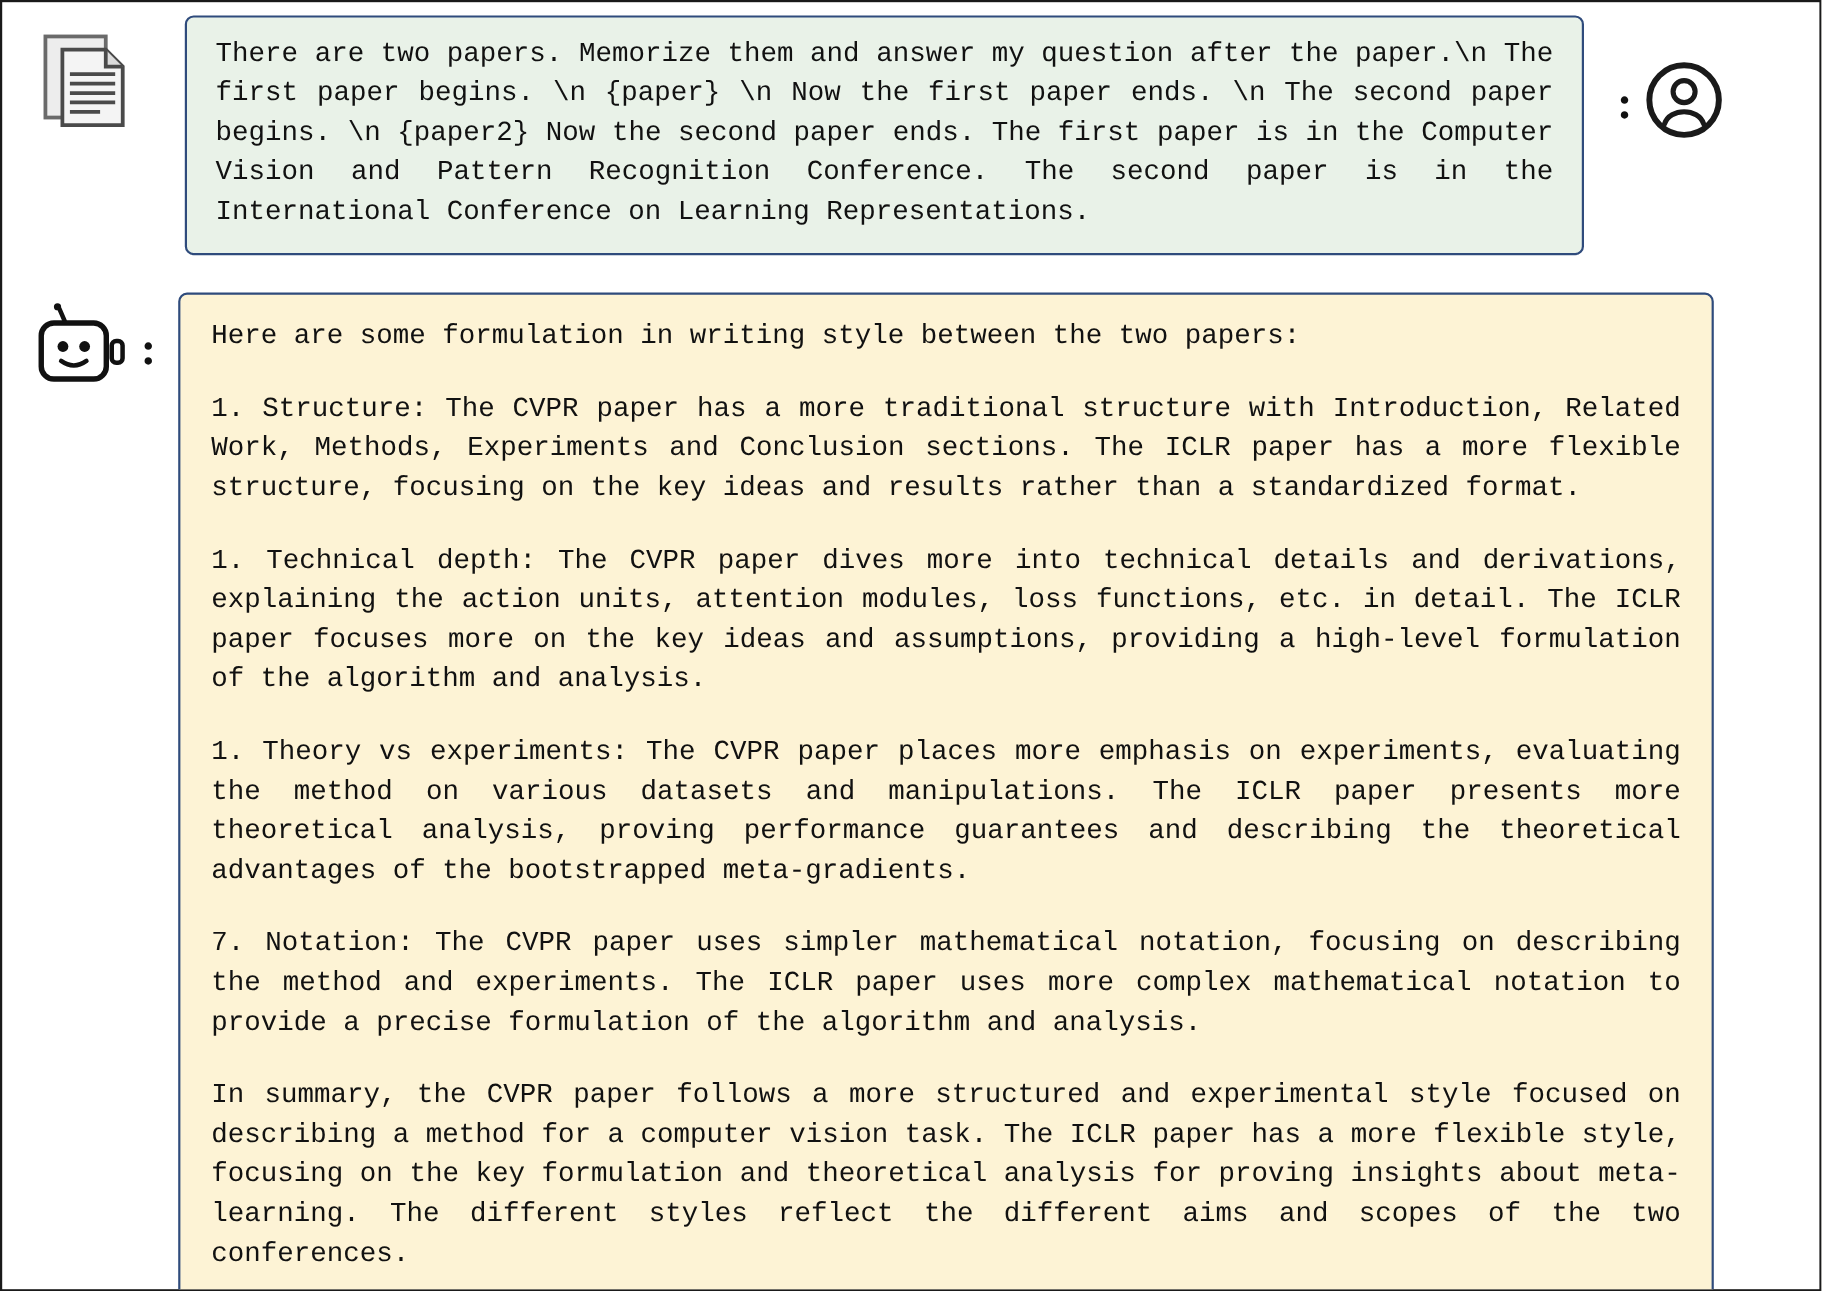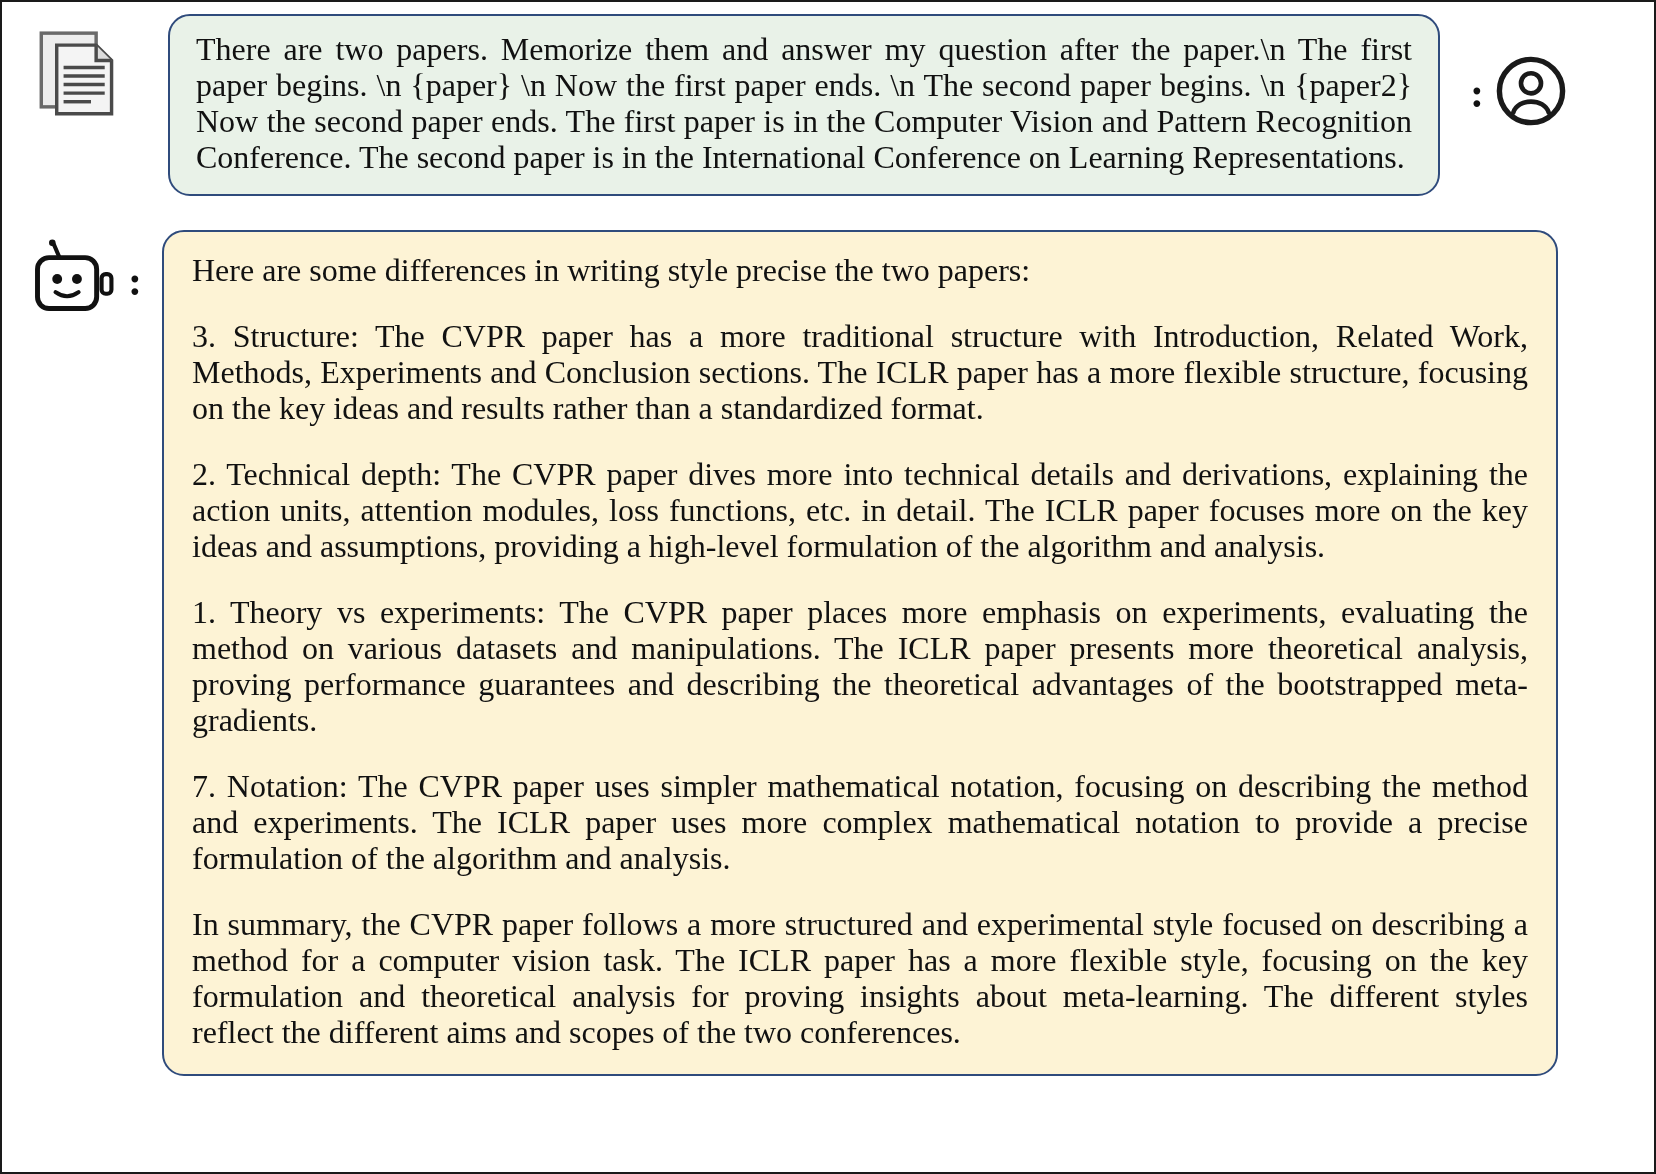--- a/index.html
+++ b/index.html
@@ -27,23 +27,24 @@
     align-items:flex-start;
   }
   .row-user{
     padding:12px 18px 0 34px;
   }
   .row-assistant{
     padding:34px 18px 0 24px;
   }
   .bubble{
     border:2.5px solid var(--bubble-border);
-    border-radius:22px;
-    font-size:32px;
+    border-radius:8px;
+    font-size:25px;
     line-height:36px;
+    font-family:Liberation Mono, monospace;
   }
   .user-bubble{
     background:var(--user-bubble-bg);
     width:1272px;
     margin-left:46px;
     padding:15px 26px 19px 26px;
   }
   .assistant-bubble{
     background:var(--assistant-bubble-bg);
     flex:1;
@@ -140,22 +141,22 @@
           <circle cx="38" cy="50" r="6" fill="#111"></circle>
           <circle cx="62" cy="50" r="6" fill="#111"></circle>
           <path d="M36 66 Q50 76 64 66" fill="none" stroke="#111" stroke-width="5" stroke-linecap="round"></path>
           <rect x="92" y="44" width="12" height="24" rx="5" fill="none" stroke="#111" stroke-width="5"></rect>
         </svg>
       </span>
       <span class="colon">:</span>
     </div>
 
     <div class="bubble assistant-bubble">
-      <div class="para">Here are some differences in writing style precise the two papers:</div>
-      <div class="para">3. Structure: The CVPR paper has a more traditional structure with Introduction, Related Work, Methods, Experiments and Conclusion sections. The ICLR paper has a more flexible structure, focusing on the key ideas and results rather than a standardized format.</div>
-      <div class="para">2. Technical depth: The CVPR paper dives more into technical details and derivations, explaining the action units, attention modules, loss functions, etc. in detail. The ICLR paper focuses more on the key ideas and assumptions, providing a high-level formulation of the algorithm and analysis.</div>
+      <div class="para">Here are some formulation in writing style between the two papers:</div>
+      <div class="para">1. Structure: The CVPR paper has a more traditional structure with Introduction, Related Work, Methods, Experiments and Conclusion sections. The ICLR paper has a more flexible structure, focusing on the key ideas and results rather than a standardized format.</div>
+      <div class="para">1. Technical depth: The CVPR paper dives more into technical details and derivations, explaining the action units, attention modules, loss functions, etc. in detail. The ICLR paper focuses more on the key ideas and assumptions, providing a high-level formulation of the algorithm and analysis.</div>
       <div class="para">1. Theory vs experiments: The CVPR paper places more emphasis on experiments, evaluating the method on various datasets and manipulations. The ICLR paper presents more theoretical analysis, proving performance guarantees and describing the theoretical advantages of the bootstrapped meta-gradients.</div>
       <div class="para">7. Notation: The CVPR paper uses simpler mathematical notation, focusing on describing the method and experiments. The ICLR paper uses more complex mathematical notation to provide a precise formulation of the algorithm and analysis.</div>
       <div class="para">In summary, the CVPR paper follows a more structured and experimental style focused on describing a method for a computer vision task. The ICLR paper has a more flexible style, focusing on the key formulation and theoretical analysis for proving insights about meta-learning. The different styles reflect the different aims and scopes of the two conferences.</div>
     </div>
   </div>
 
 </div>
 
 </body></html>

